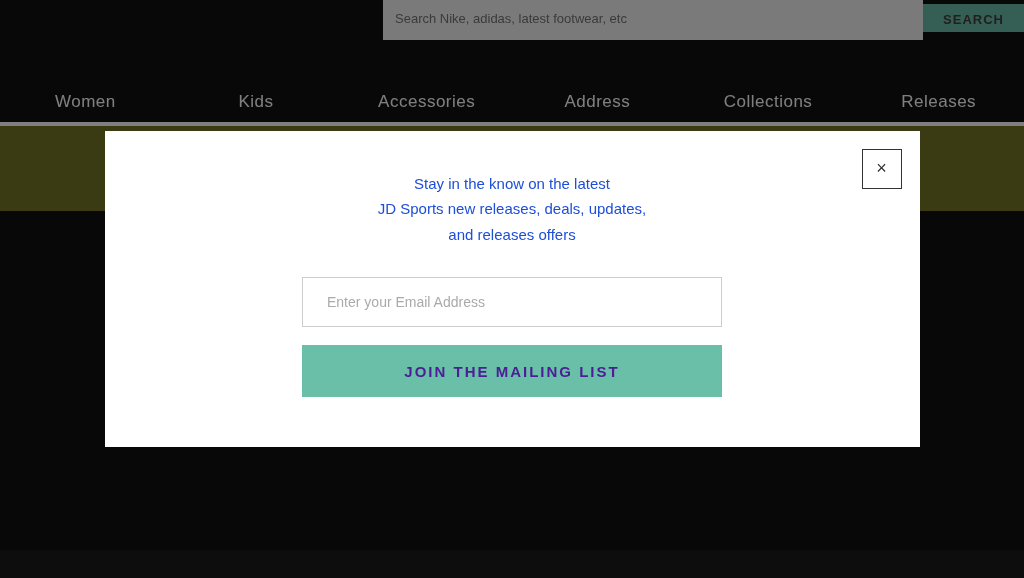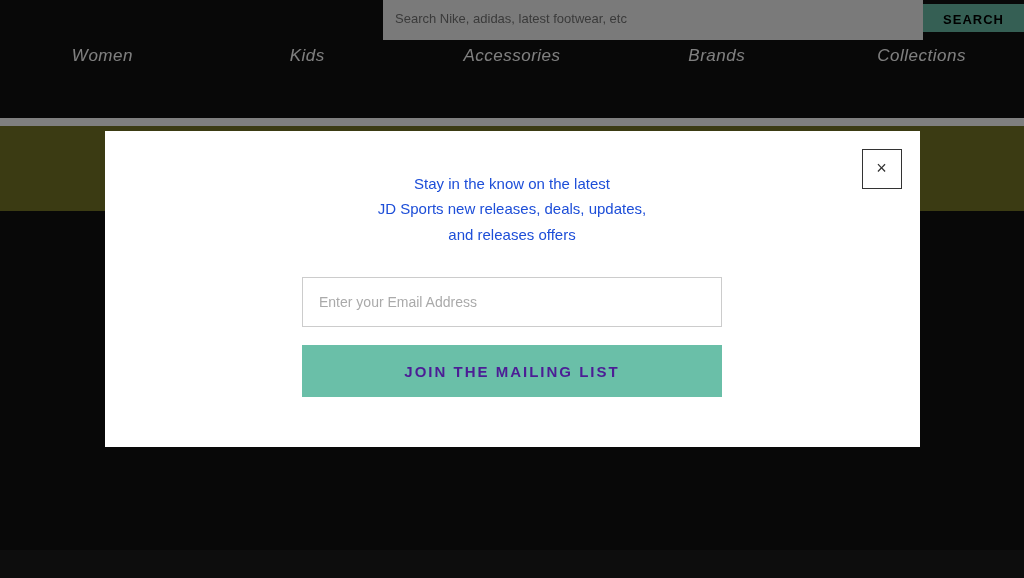--- a/index.html
+++ b/index.html
@@ -38,38 +38,37 @@
       border: none;
       outline: none;
       padding: 0 12px;
       font-size: 13px;
       color: #555;
       background: #f5f5f5;
     }
 
     .search-button {
       background: #6abfa8;
-      color: #000000;
+      color: #404040;
       border: none;
       font-size: 13px;
       font-weight: bold;
       letter-spacing: 1px;
       padding: 8px 20px;
       height: 28px;
       cursor: pointer;
     }
 
     
     .nav-bar {
       background: #111;
       display: flex;
-      align-items: flex-start;
+      align-items: flex-end;
       height: 90px;
-      border-bottom: 8px solid #ffffff;
-      font-style: italic;
+      border-bottom: 4px solid #ffffff;
     }
 
     .nav-item {
       flex: 1;
       text-align: center;
       color: white;
       font-size: 17px;
       font-weight: 400;
       letter-spacing: 0.5px;
       cursor: pointer;
@@ -152,21 +151,21 @@
       line-height: 1.7;
       margin-bottom: 30px;
     }
 
     .email-input {
       width: 100%;
       max-width: 420px;
       height: 50px;
       border: 1.5px solid #ccc;
       outline: none;
-      padding: 0 16px;
+      padding: 0 24px;
       font-size: 14px;
       color: #888;
       margin-bottom: 18px;
     }
 
     .email-input::placeholder {
       color: #aaa;
     }
 
     .join-button {
@@ -201,22 +200,23 @@
   <div class="search-input-wrapper">
     <input class="search-input" type="text" placeholder="Search Nike, adidas, latest footwear, etc" style="">
   </div>
   <button class="search-button">SEARCH</button>
 </div>
 
 <nav class="nav-bar">
   <div class="nav-item">Women</div>
   <div class="nav-item">Kids</div>
   <div class="nav-item">Accessories</div>
-  <div class="nav-item">Brands</div>
+  <div class="nav-item">Address</div>
   <div class="nav-item">Collections</div>
+  <div class="nav-item">Releases</div>
 </nav>
 
 <div class="content-area">
   <div class="gold-banner"></div>
 </div>
 
 <div class="bottom-bar"></div>
 
 <div class="overlay">
   <div class="modal">

